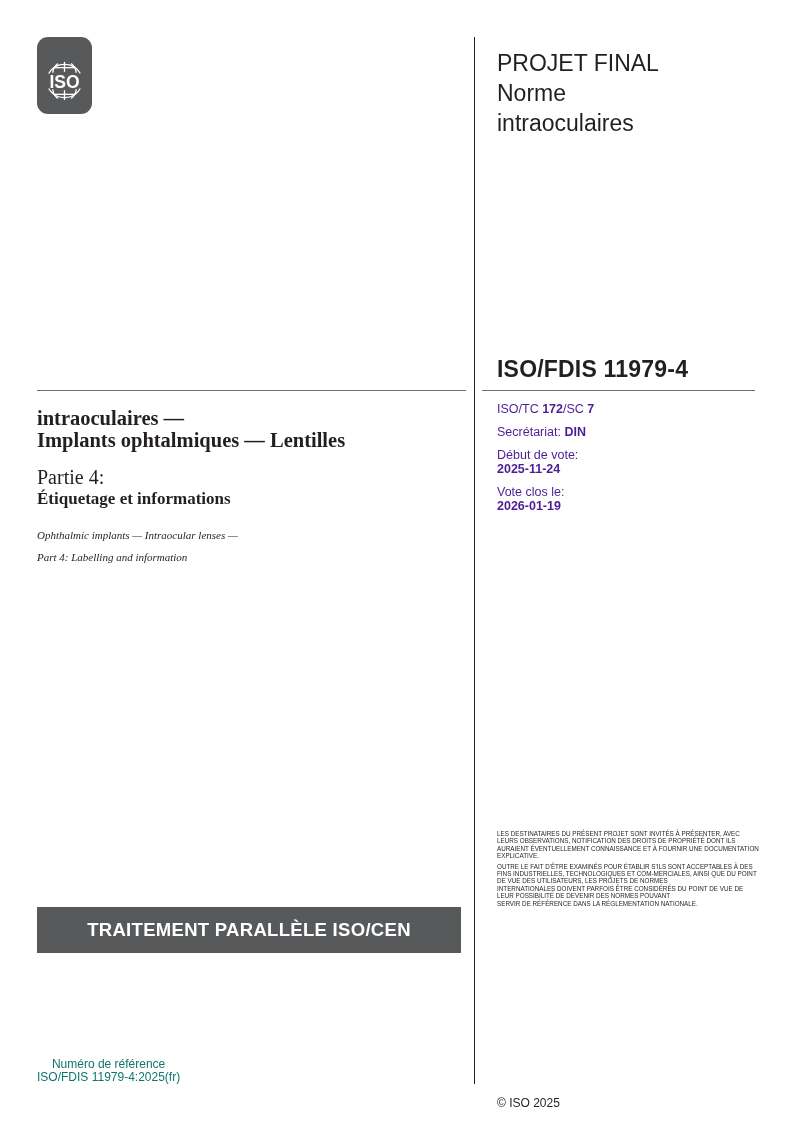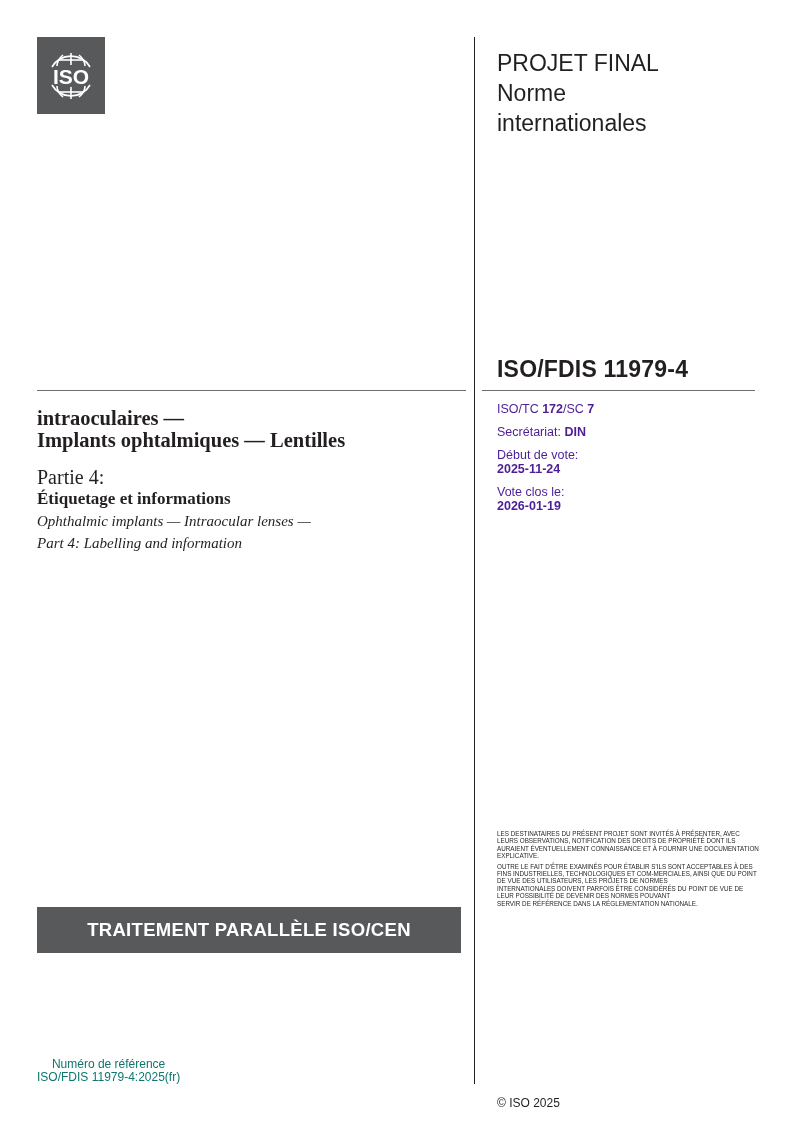--- a/index.html
+++ b/index.html
@@ -1,32 +1,32 @@
 <!DOCTYPE html>
 <html><head>
   <meta charset="utf-8">
   <style>
     html, body { margin: 0; padding: 0; background: #ffffff; }
     body { width: 793px; height: 1122px; position: relative; overflow: hidden; color: #231f20; font-family: "Liberation Sans", sans-serif; }
     .abs { position: absolute; }
-    .logo { left: 37px; top: 37px; width: 68px; height: 77px; background: #58595b; display: flex; align-items: center; justify-content: center; }
+    .logo { left: 37px; top: 37px; width: 55px; height: 77px; background: #58595b; display: flex; align-items: flex-end; justify-content: center; border-radius: 11px; }
     .vline { left: 474px; top: 37px; width: 1px; height: 1047px; background: #231f20; }
     .hline-left { left: 37px; top: 390px; width: 429px; height: 1px; background: #6d6e70; }
     .hline-right { left: 482px; top: 390px; width: 273px; height: 1px; background: #6d6e70; }
     .header-right { left: 497px; top: 48px; width: 260px; font-weight: normal; font-size: 23px; line-height: 30px; color: #231f20; }
     .header-right div { margin: 0; }
     .doc-number { left: 497px; top: 356px; font-weight: bold; font-size: 23px; letter-spacing: 0.2px; color: #231f20; }
     .meta { left: 497px; top: 402px; font-size: 12.5px; line-height: 14px; color: #4c1d95; }
     .meta .row { margin-bottom: 9px; }
     .meta b { font-weight: bold; }
     .title-block { left: 37px; top: 407px; width: 420px; font-family: "Liberation Serif", "DejaVu Serif", serif; color: #231f20; }
     .title-main { font-weight: bold; font-size: 20.5px; line-height: 22px; }
     .title-part { font-size: 20px; line-height: 22px; margin-top: 15px; }
     .title-sub { font-weight: bold; font-size: 17px; line-height: 22px; }
-    .title-en { font-style: italic; font-size: 15px; line-height: 22px; margin-top: 0; }
+    .title-en { font-style: italic; font-size: 11px; line-height: 22px; margin-top: 14px; }
     .notice { left: 497px; top: 830px; width: 262px; font-size: 6.3px; line-height: 7.4px; color: #231f20; text-transform: uppercase; }
     .notice p { margin: 0 0 3px 0; }
     .banner { left: 37px; top: 907px; width: 424px; height: 46px; background: #58595b; color: #ffffff; font-weight: bold; font-size: 18.5px; display: flex; align-items: center; justify-content: center; letter-spacing: 0.3px; }
     .ref { left: 37px; top: 1058px; font-size: 12px; line-height: 13px; color: #0f766e; text-align: center; }
     .copyright { left: 497px; top: 1096px; font-size: 12px; color: #231f20; }
   </style>
 </head>
 <body>
 
 <div class="abs logo">
@@ -47,21 +47,21 @@
   </svg>
 </div>
 
 <div class="abs vline"></div>
 <div class="abs hline-left"></div>
 <div class="abs hline-right"></div>
 
 <div class="abs header-right">
   <div>PROJET FINAL</div>
   <div>Norme</div>
-  <div>internationales</div>
+  <div>intraoculaires</div>
 </div>
 
 <div class="abs doc-number">ISO/FDIS 11979-4</div>
 
 <div class="abs meta">
   <div class="row">
     <span>ISO/TC </span><b>172</b><span>/SC </span><b>7</b>
   </div>
   <div class="row">
     <span>Secrétariat: </span><b>DIN</b>

